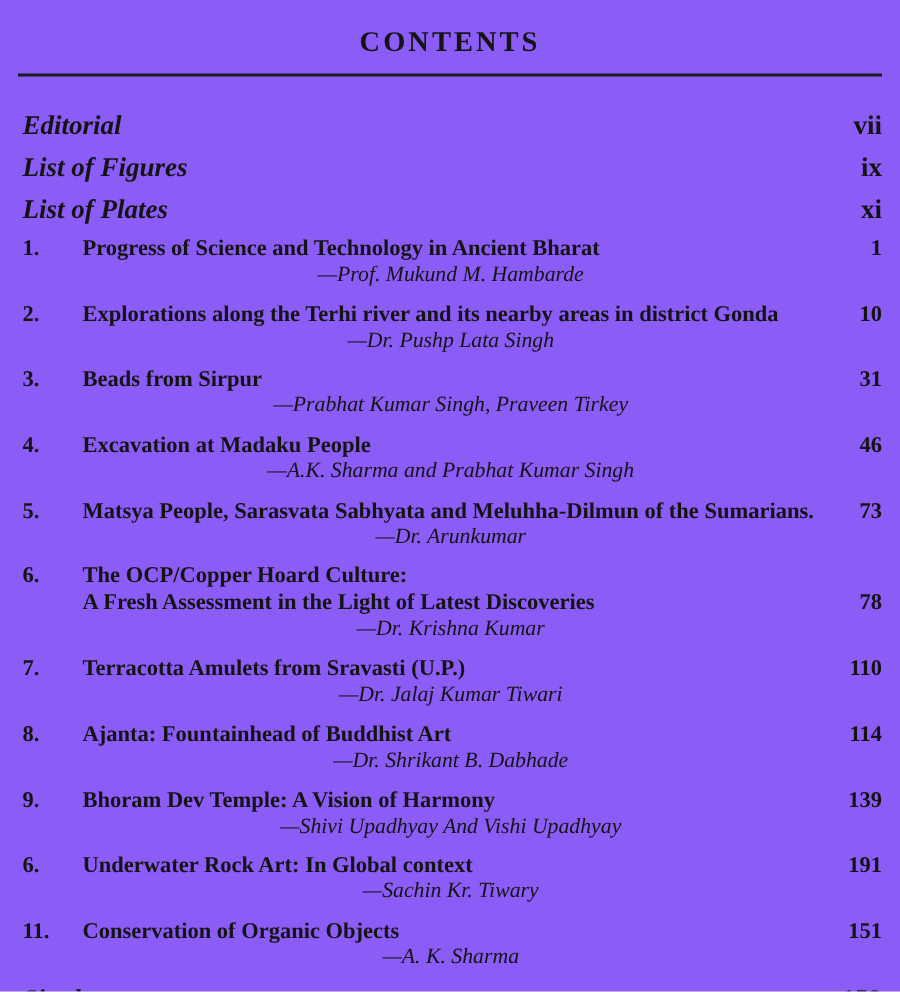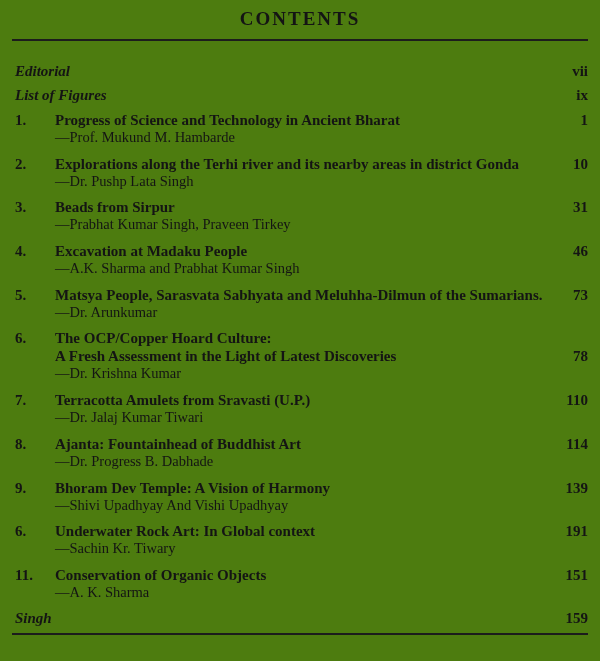--- a/index.html
+++ b/index.html
@@ -5,24 +5,24 @@
   html, body {
     margin: 0;
     padding: 0;
     background: #e8e7e2;
   }
   .page {
     position: relative;
     width: 600px;
     height: 661px;
     box-sizing: border-box;
-    background: #4d7c0f;
+    background: #8b5cf6;
     color: #141414;
     font-family: "Liberation Serif", "DejaVu Serif", serif;
-    padding: 4px 12px 0 12px;
+    padding: 14px 12px 0 12px;
     overflow: hidden;
   }
   .doc-title {
     text-align: center;
     font-size: 19px;
     font-weight: bold;
     letter-spacing: 2px;
     margin: 4px 0 9px 0;
   }
   .rule-top {
@@ -32,21 +32,21 @@
   }
   .rule-bottom {
     border: none;
     border-top: 2.5px solid #1c1c1c;
     margin: 6px 0 0 0;
   }
   .fm-row, .plates-row {
     display: flex;
     justify-content: space-between;
     align-items: baseline;
-    font-size: 15px;
+    font-size: 18px;
     font-weight: bold;
     font-style: italic;
     margin: 0 0 7px 0;
     padding-left: 3px;
   }
   .fm-page, .plates-page {
     font-style: normal;
     font-weight: bold;
     min-width: 34px;
     text-align: right;
@@ -70,22 +70,24 @@
   .entry-body {
     flex: 1 1 auto;
     min-width: 0;
     padding-right: 8px;
   }
   .entry-title {
     font-weight: bold;
     line-height: 1.2;
   }
   .entry-author {
+    font-style: italic;
     font-size: 14.5px;
     line-height: 1.22;
+    text-align: center;
   }
   .entry-page {
     flex: 0 0 34px;
     min-width: 34px;
     text-align: right;
     font-weight: bold;
     line-height: 1.2;
   }
   .entry-page.pg-line2 {
     padding-top: 18px; 
@@ -103,20 +105,24 @@
   <hr class="rule-top">
 
   <div class="fm-row">
     <span>Editorial</span>
     <span class="fm-page">vii</span>
   </div>
   <div class="fm-row">
     <span>List of Figures</span>
     <span class="fm-page">ix</span>
   </div>
+  <div class="fm-row">
+    <span>List of Plates</span>
+    <span class="fm-page">xi</span>
+  </div>
 
   <div class="entries">
 
     <div class="entry-row">
       <span class="entry-num">1.</span>
       <span class="entry-body">
         <div class="entry-title">Progress of Science and Technology in Ancient Bharat</div>
         <div class="entry-author">—Prof. Mukund M. Hambarde</div>
       </span>
       <span class="entry-page">1</span>
@@ -174,21 +180,21 @@
         <div class="entry-title">Terracotta Amulets from Sravasti (U.P.)</div>
         <div class="entry-author">—Dr. Jalaj Kumar Tiwari</div>
       </span>
       <span class="entry-page">110</span>
     </div>
 
     <div class="entry-row">
       <span class="entry-num">8.</span>
       <span class="entry-body">
         <div class="entry-title">Ajanta: Fountainhead of Buddhist Art</div>
-        <div class="entry-author">—Dr. Progress B. Dabhade</div>
+        <div class="entry-author">—Dr. Shrikant B. Dabhade</div>
       </span>
       <span class="entry-page">114</span>
     </div>
 
     <div class="entry-row">
       <span class="entry-num">9.</span>
       <span class="entry-body">
         <div class="entry-title">Bhoram Dev Temple: A Vision of Harmony</div>
         <div class="entry-author">—Shivi Upadhyay And Vishi Upadhyay</div>
       </span>

